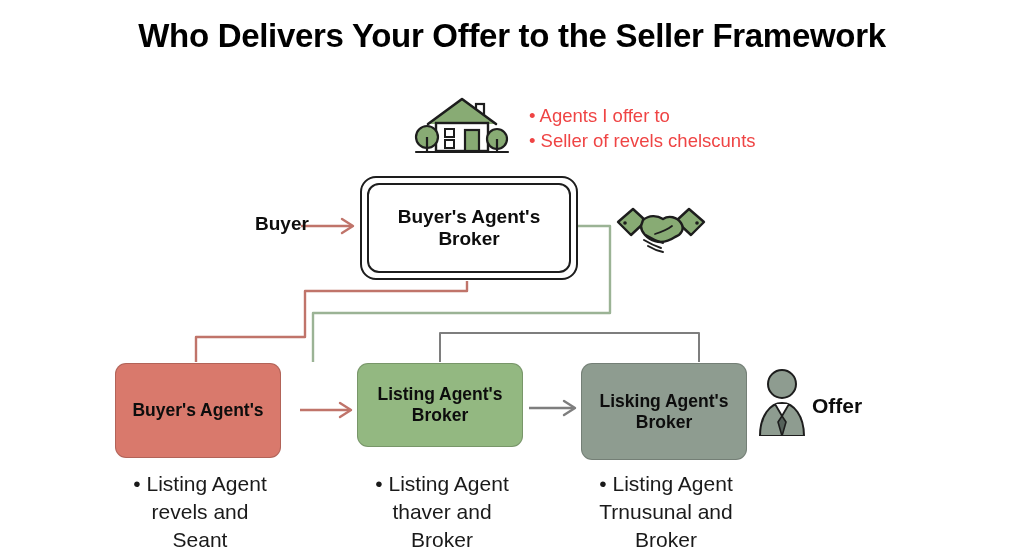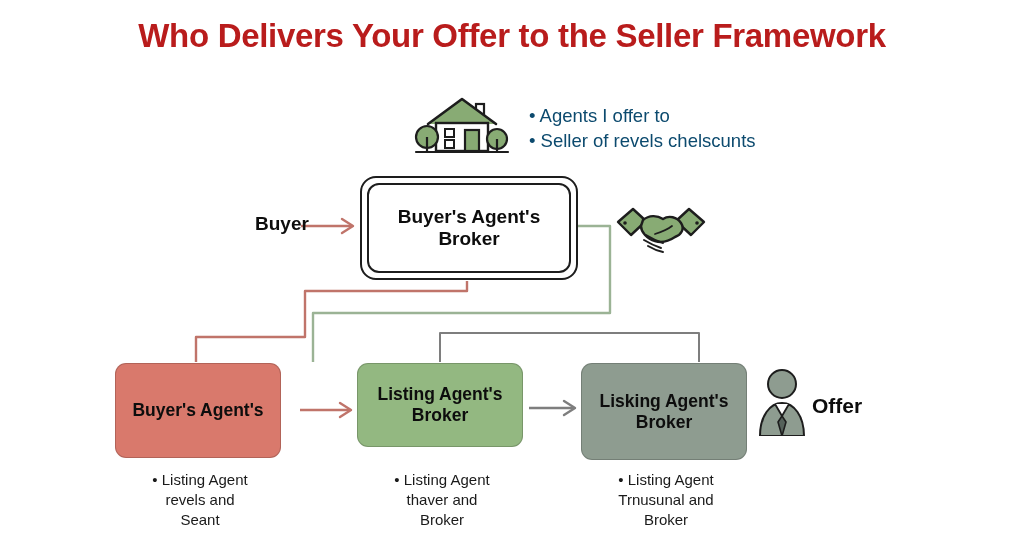--- a/index.html
+++ b/index.html
@@ -25,21 +25,21 @@
   
   .title {
     position: absolute;
     left: 0;
     top: 17px;
     width: 1024px;
     text-align: center;
     font-size: 33px;
     font-weight: bold;
     letter-spacing: -0.3px;
-    color: #b91c1c;
+    color: #000000;
   }
 
   
   .abs { position: absolute; }
 
   
   #connectors {
     position: absolute;
     left: 0; top: 0;
     width: 1024px; height: 559px;
@@ -121,36 +121,36 @@
     white-space: pre-line;
     padding: 0 6px;
   }
   #pbox-1 { left: 115px; top: 363px; width: 166px; height: 95px; background: #d9796c; }
   #pbox-2 { left: 357px; top: 363px; width: 166px; height: 84px; background: #93b881; }
   #pbox-3 { left: 581px; top: 363px; width: 166px; height: 97px; background: #8e9c90; }
 
   
   .note {
     position: absolute;
-    font-size: 15px;
+    font-size: 21px;
     line-height: 1.33;
     color: #1a1a1a;
     text-align: center;
     white-space: pre-line;
   }
   #note-1 { left: 110px; top: 470px; width: 180px; }
   #note-2 { left: 352px; top: 470px; width: 180px; }
   #note-3 { left: 576px; top: 470px; width: 180px; }
 
   
   .sidenote {
     position: absolute;
     font-size: 18.5px;
     line-height: 1.35;
-    color: #0c4a6e;
+    color: #ef4444;
   }
   .sidenote .row { white-space: nowrap; }
   #sidenote-house { left: 529px; top: 104px; }
   #sidenote-hands { left: 727px; top: 211px; width: 240px; }
   #sidenote-hands .row { white-space: normal; }
 
   
   #house-icon { left: 414px; top: 94px; width: 96px; height: 62px; }
   #handshake-icon { left: 615px; top: 204px; width: 92px; height: 56px; }
   #seller-icon { left: 756px; top: 368px; width: 52px; height: 68px; }

